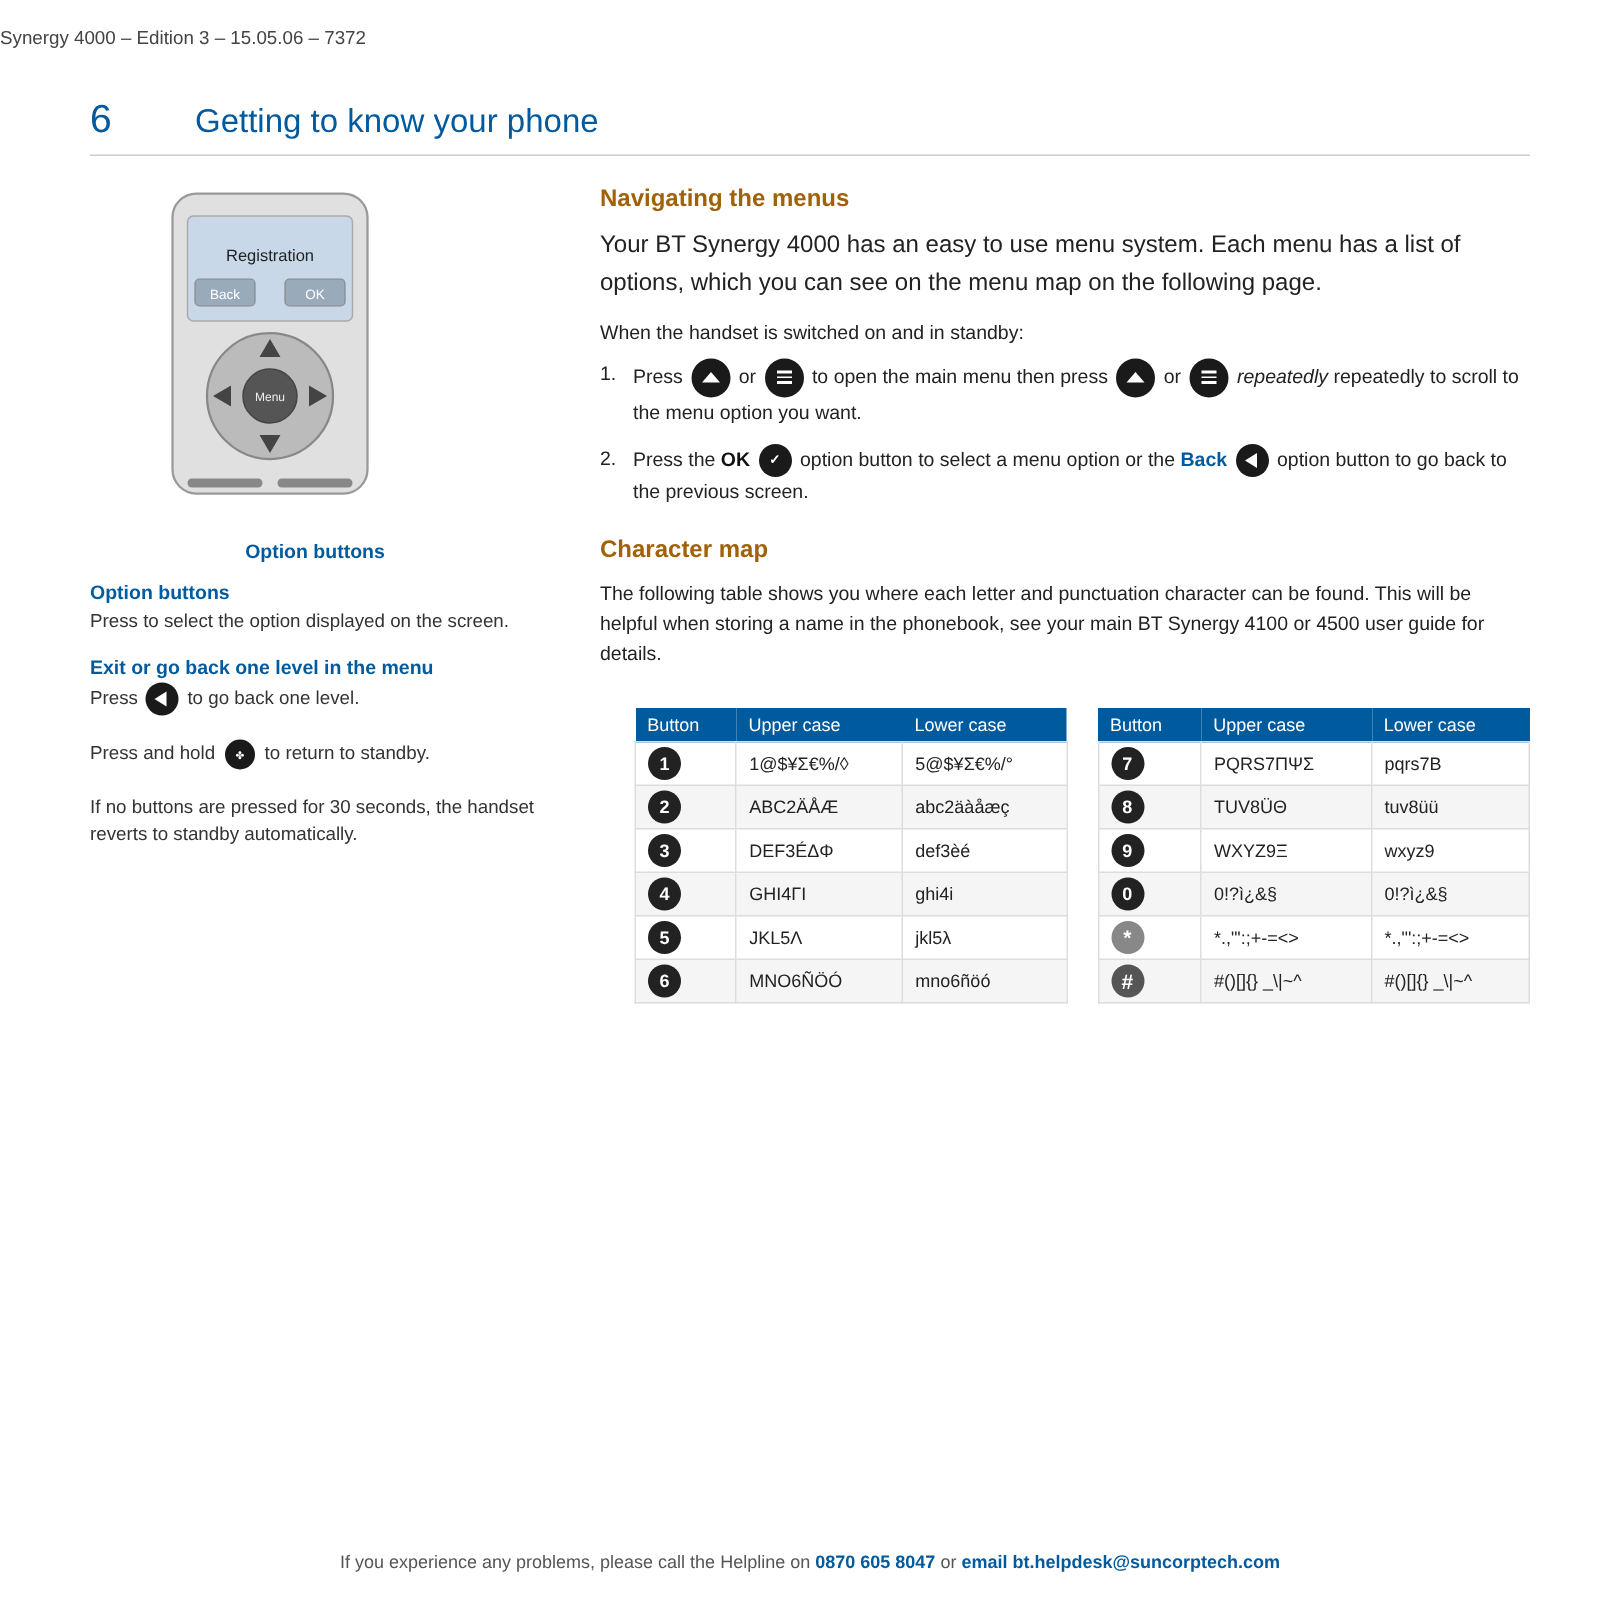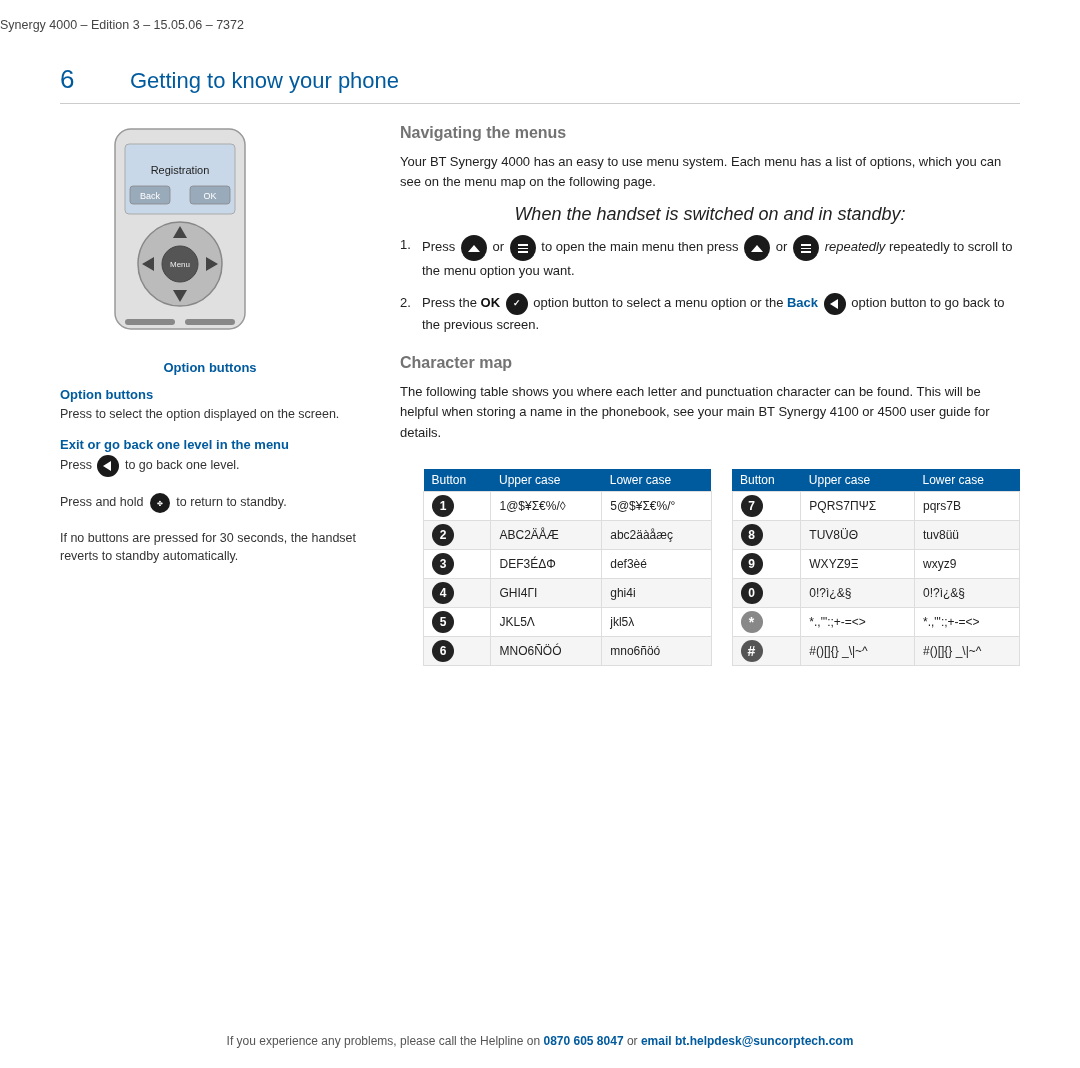--- a/index.html
+++ b/index.html
@@ -92,36 +92,34 @@
     }
 
     
     .right-column {
       flex: 1;
     }
 
     .section-title {
       font-size: 16px;
       font-weight: bold;
-      color: #737373;
+      color: #a16207;
       margin-bottom: 10px;
     }
 
     .body-text {
-      font-size: 13px;
+      font-size: 16px;
       color: #222;
       line-height: 1.55;
       margin-bottom: 12px;
     }
 
     .italic-text {
-      font-style: italic;
       margin-bottom: 10px;
-      font-size: 18px;
-      text-align: center;
+      font-size: 13px;
     }
 
     .numbered-list {
       list-style: none;
       margin-bottom: 20px;
     }
 
     .numbered-list li {
       display: flex;
       align-items: flex-start;

